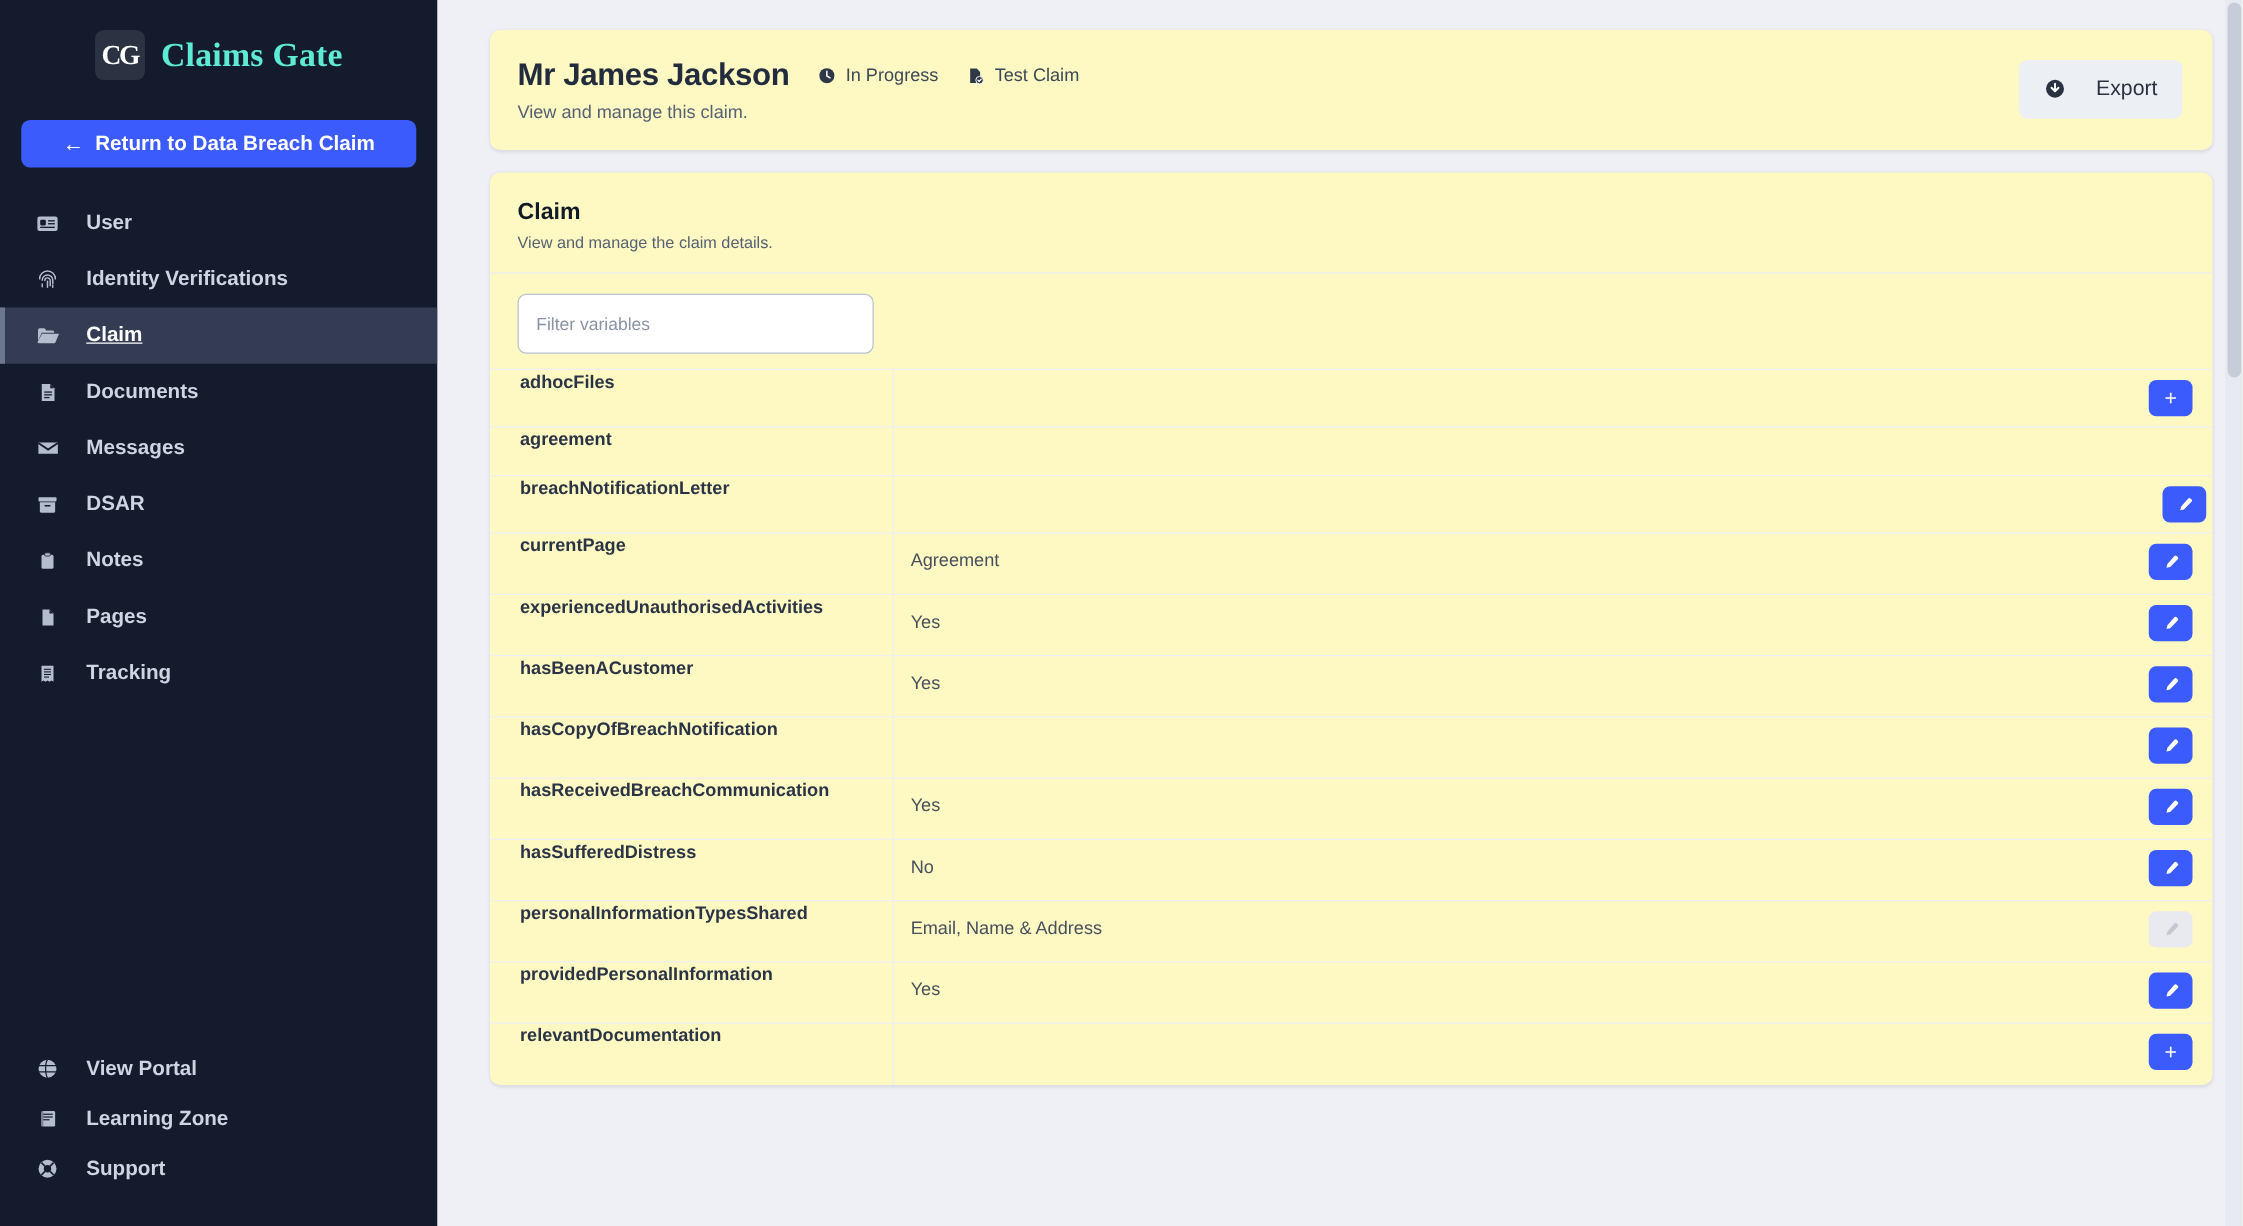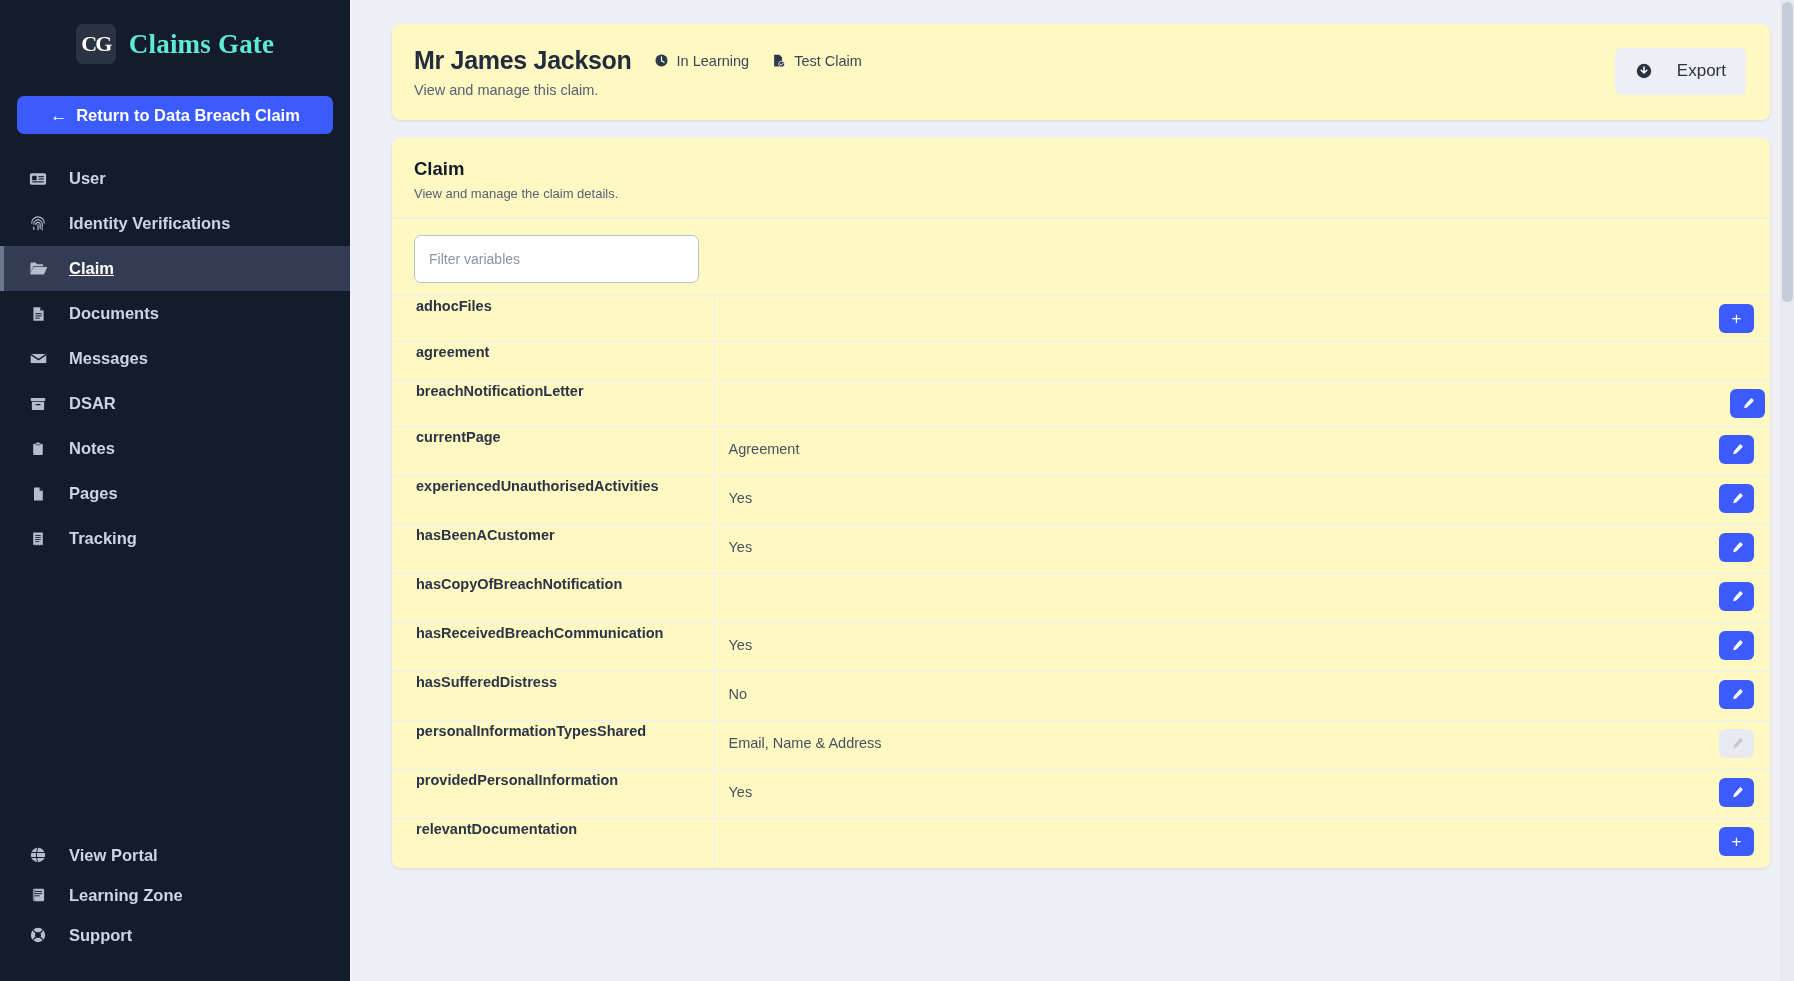--- a/index.html
+++ b/index.html
@@ -389,21 +389,21 @@
         <div class="header-title-row">
           <h1 class="page-title">Mr James Jackson</h1>
 
           <div class="badge">
             <span class="badge-icon">
               <svg width="15" height="15" viewBox="0 0 20 20" fill="currentColor">
                   <circle cx="10" cy="10" r="8"></circle>
                   <path d="M10 5.2v5.2l3.4 2" fill="none" stroke="#ffffff" stroke-width="1.6" stroke-linecap="round"></path>
                 </svg>
             </span>
-            <span>In Learning</span>
+            <span>In Progress</span>
           </div>
 
           <div class="badge">
             <span class="badge-icon">
               <svg width="15" height="16" viewBox="0 0 20 20" fill="currentColor">
                   <path d="M4.2 1.8h7l3.6 3.6v11.8H4.2z"></path>
                   <circle cx="14.2" cy="14.2" r="4" fill="currentColor" stroke="#ffffff" stroke-width="1"></circle>
                   <path d="M12.4 14.2l1.3 1.4 2.3-2.6" fill="none" stroke="#ffffff" stroke-width="1.3" stroke-linecap="round" stroke-linejoin="round"></path>
                 </svg>
             </span>

